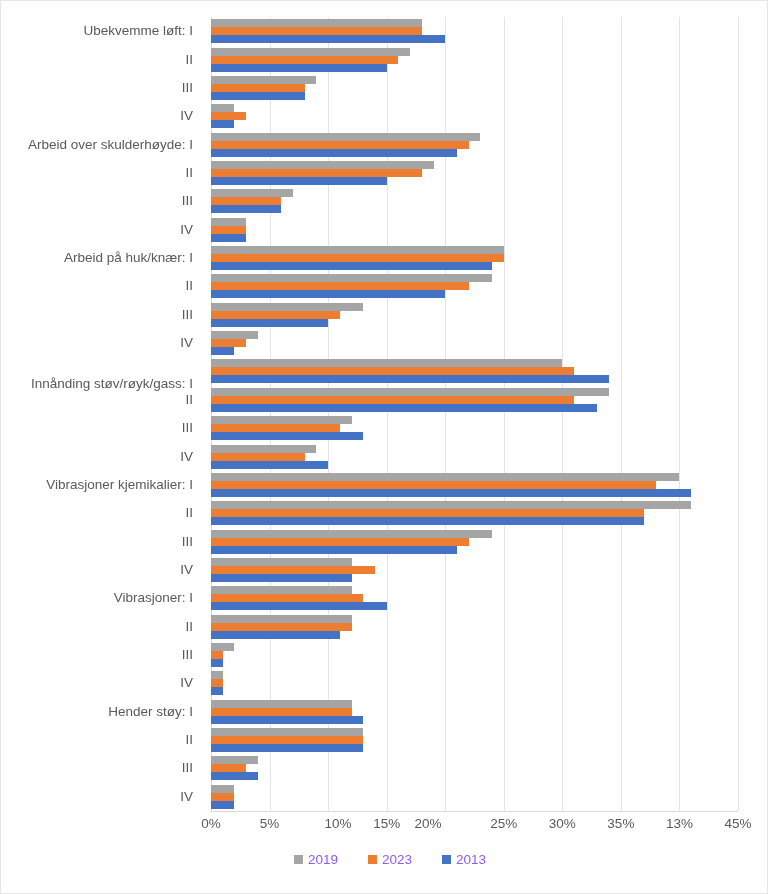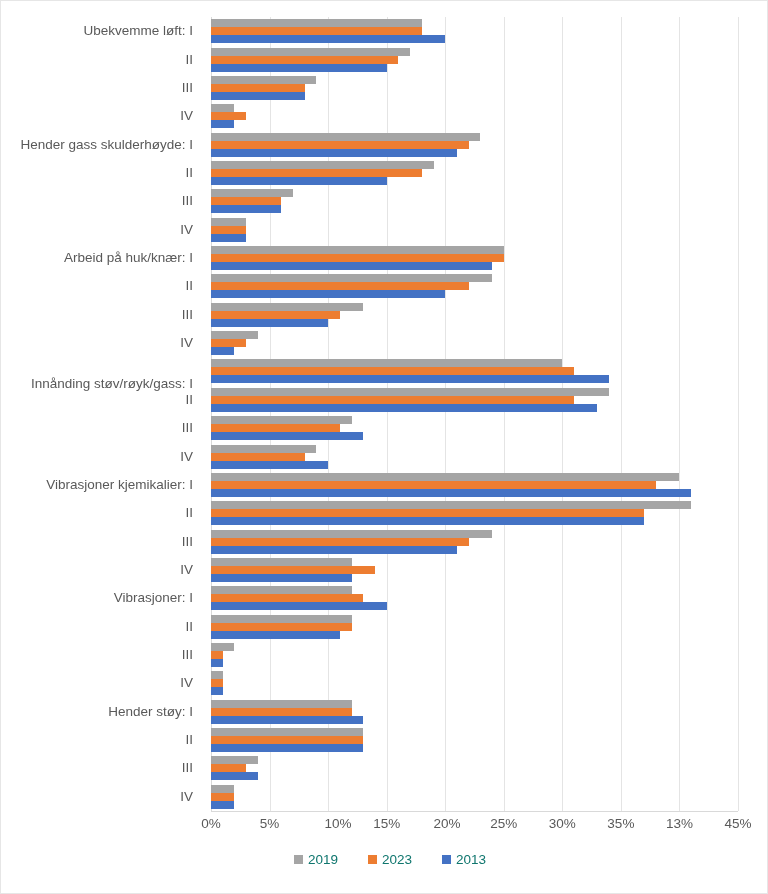--- a/index.html
+++ b/index.html
@@ -133,41 +133,41 @@
     display: flex;
     justify-content: center;
     align-items: center;
     gap: 18px;
   }
   .legend-item {
     display: flex;
     align-items: center;
     gap: 5px;
     font-size: 13.5px;
-    color: #0f766e;
+    color: #8b5cf6;
     line-height: 1;
     padding-left: 12px;
   }
   .legend-swatch {
     width: 9px;
     height: 9px;
     display: inline-block;
   }
 </style>
 </head>
 <body>
 
 <div id="chart-root">
 
   <div class="cat-labels">
       <div class="cat-label" style="top: 7.17857px;">Ubekvemme løft: I</div>
       <div class="cat-label" style="top: 35.5357px;">II</div>
       <div class="cat-label" style="top: 63.8929px;">III</div>
       <div class="cat-label" style="top: 92.25px;">IV</div>
-      <div class="cat-label" style="top: 120.607px;">Hender gass skulderhøyde: I</div>
+      <div class="cat-label" style="top: 120.607px;">Arbeid over skulderhøyde: I</div>
       <div class="cat-label" style="top: 148.964px;">II</div>
       <div class="cat-label" style="top: 177.321px;">III</div>
       <div class="cat-label" style="top: 205.679px;">IV</div>
       <div class="cat-label" style="top: 234.036px; text-align: center;">Arbeid på huk/knær: I</div>
       <div class="cat-label" style="top: 262.393px;">II</div>
       <div class="cat-label" style="top: 290.75px;">III</div>
       <div class="cat-label" style="top: 319.107px;">IV</div>
       <div class="cat-label" style="top: 360px;">Innånding støv/røyk/gass: I</div>
       <div class="cat-label" style="top: 375.821px;">II</div>
       <div class="cat-label" style="top: 404.179px;">III</div>
@@ -511,21 +511,21 @@
       </div>
   </div>
 
   <div class="axis-bottom-line"></div>
 
   <div class="x-ticks">
       <div class="x-tick" style="left: 0px;">0%</div>
       <div class="x-tick" style="left: 58.5556px;">5%</div>
       <div class="x-tick" style="left: 127px;">10%</div>
       <div class="x-tick" style="left: 175.667px;">15%</div>
-      <div class="x-tick" style="left: 236px;">20%</div>
+      <div class="x-tick" style="left: 217px;">20%</div>
       <div class="x-tick" style="left: 292.778px;">25%</div>
       <div class="x-tick" style="left: 351.333px;">30%</div>
       <div class="x-tick" style="left: 409.889px;">35%</div>
       <div class="x-tick" style="left: 468.444px;">13%</div>
       <div class="x-tick" style="left: 527px;">45%</div>
     </div>
 
   <div class="legend">
       <div class="legend-item">
         <span class="legend-swatch" style="background: rgb(165, 165, 165);"></span>

